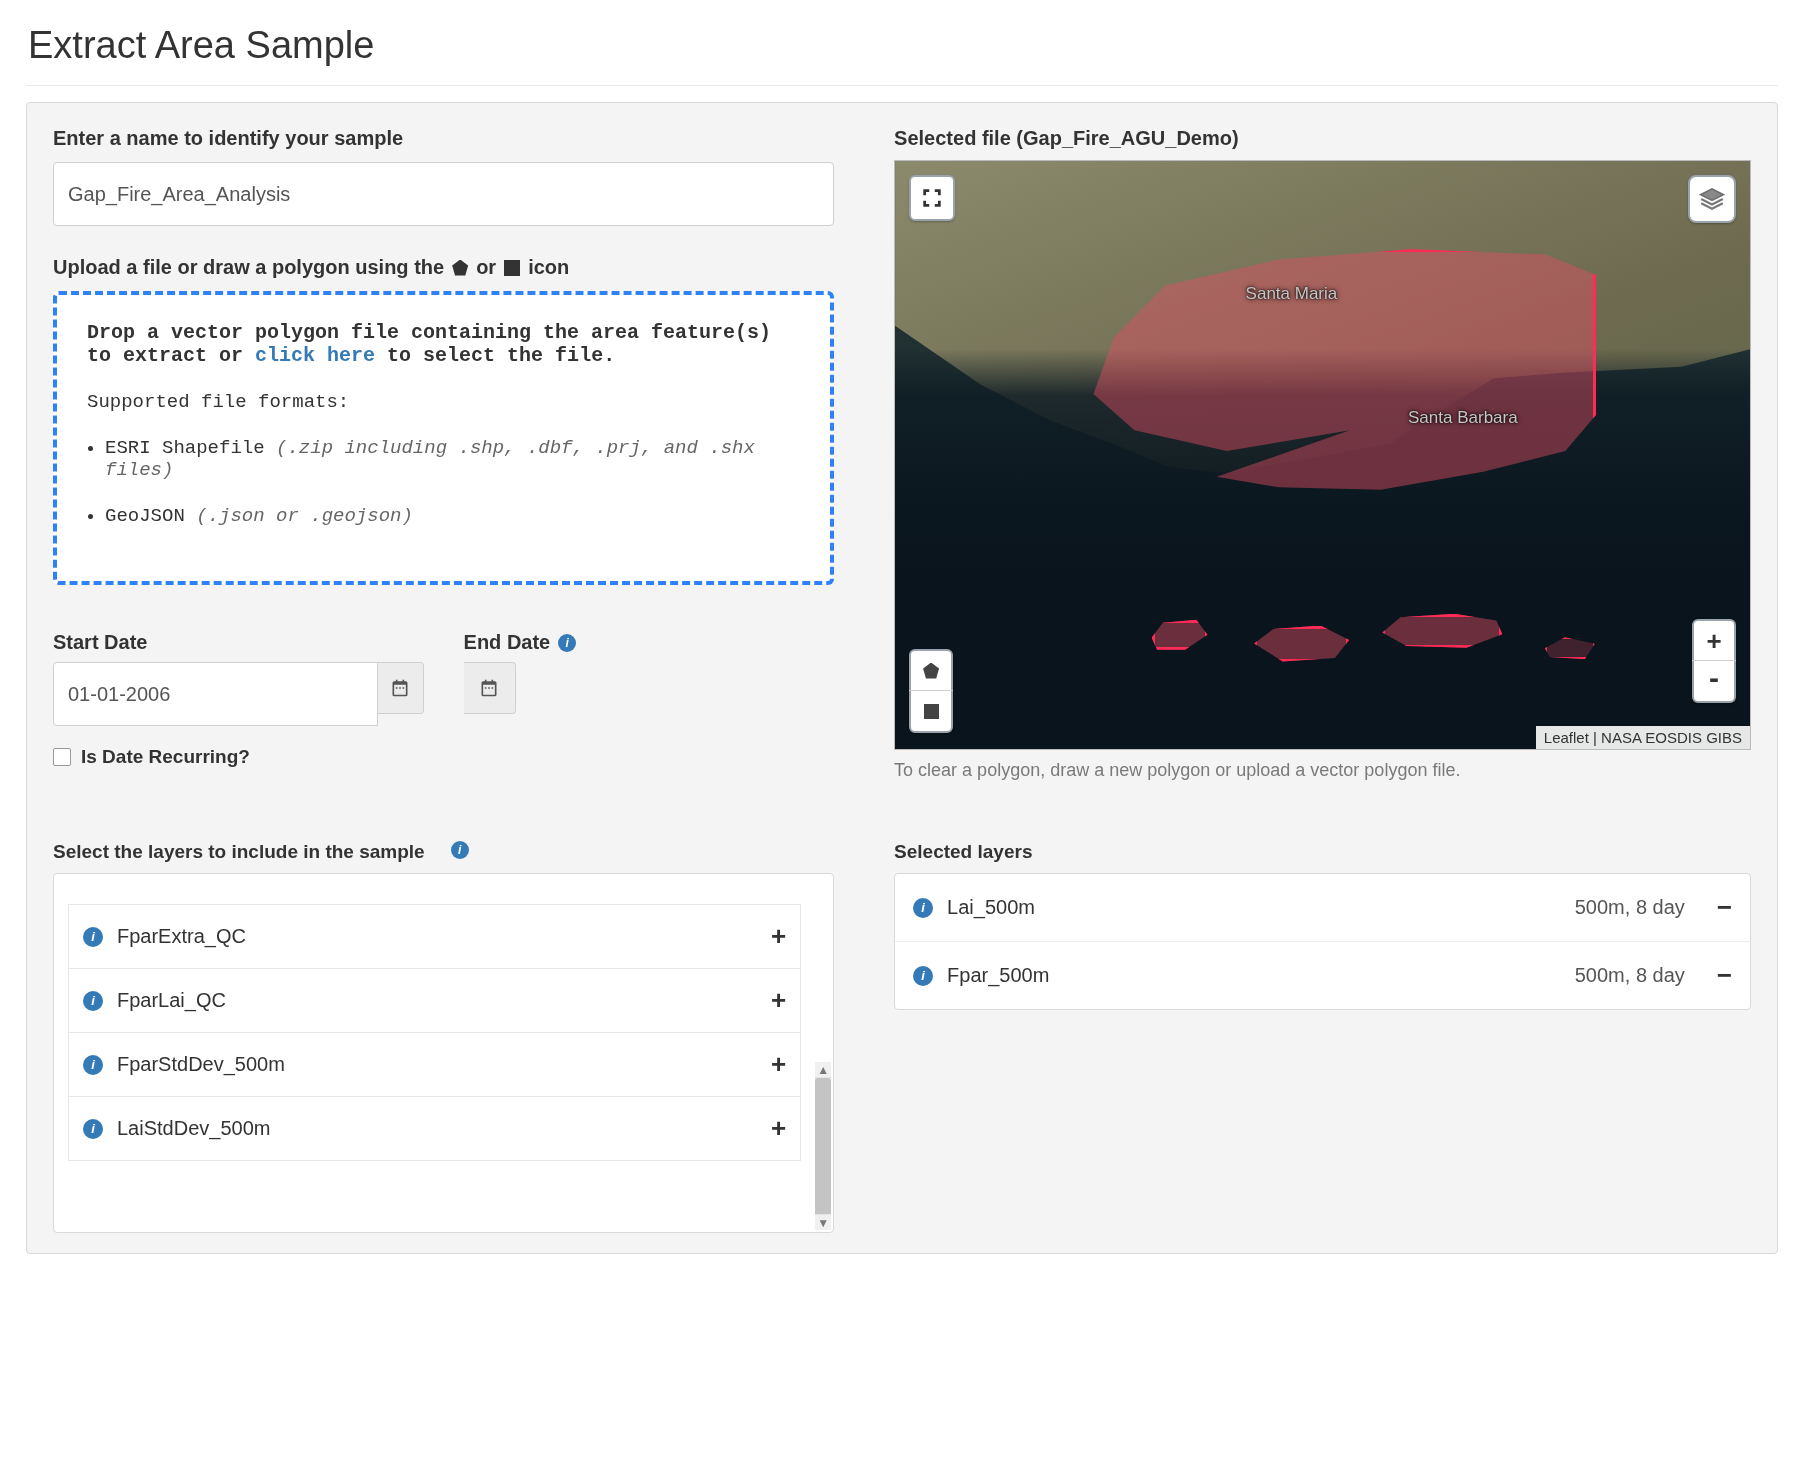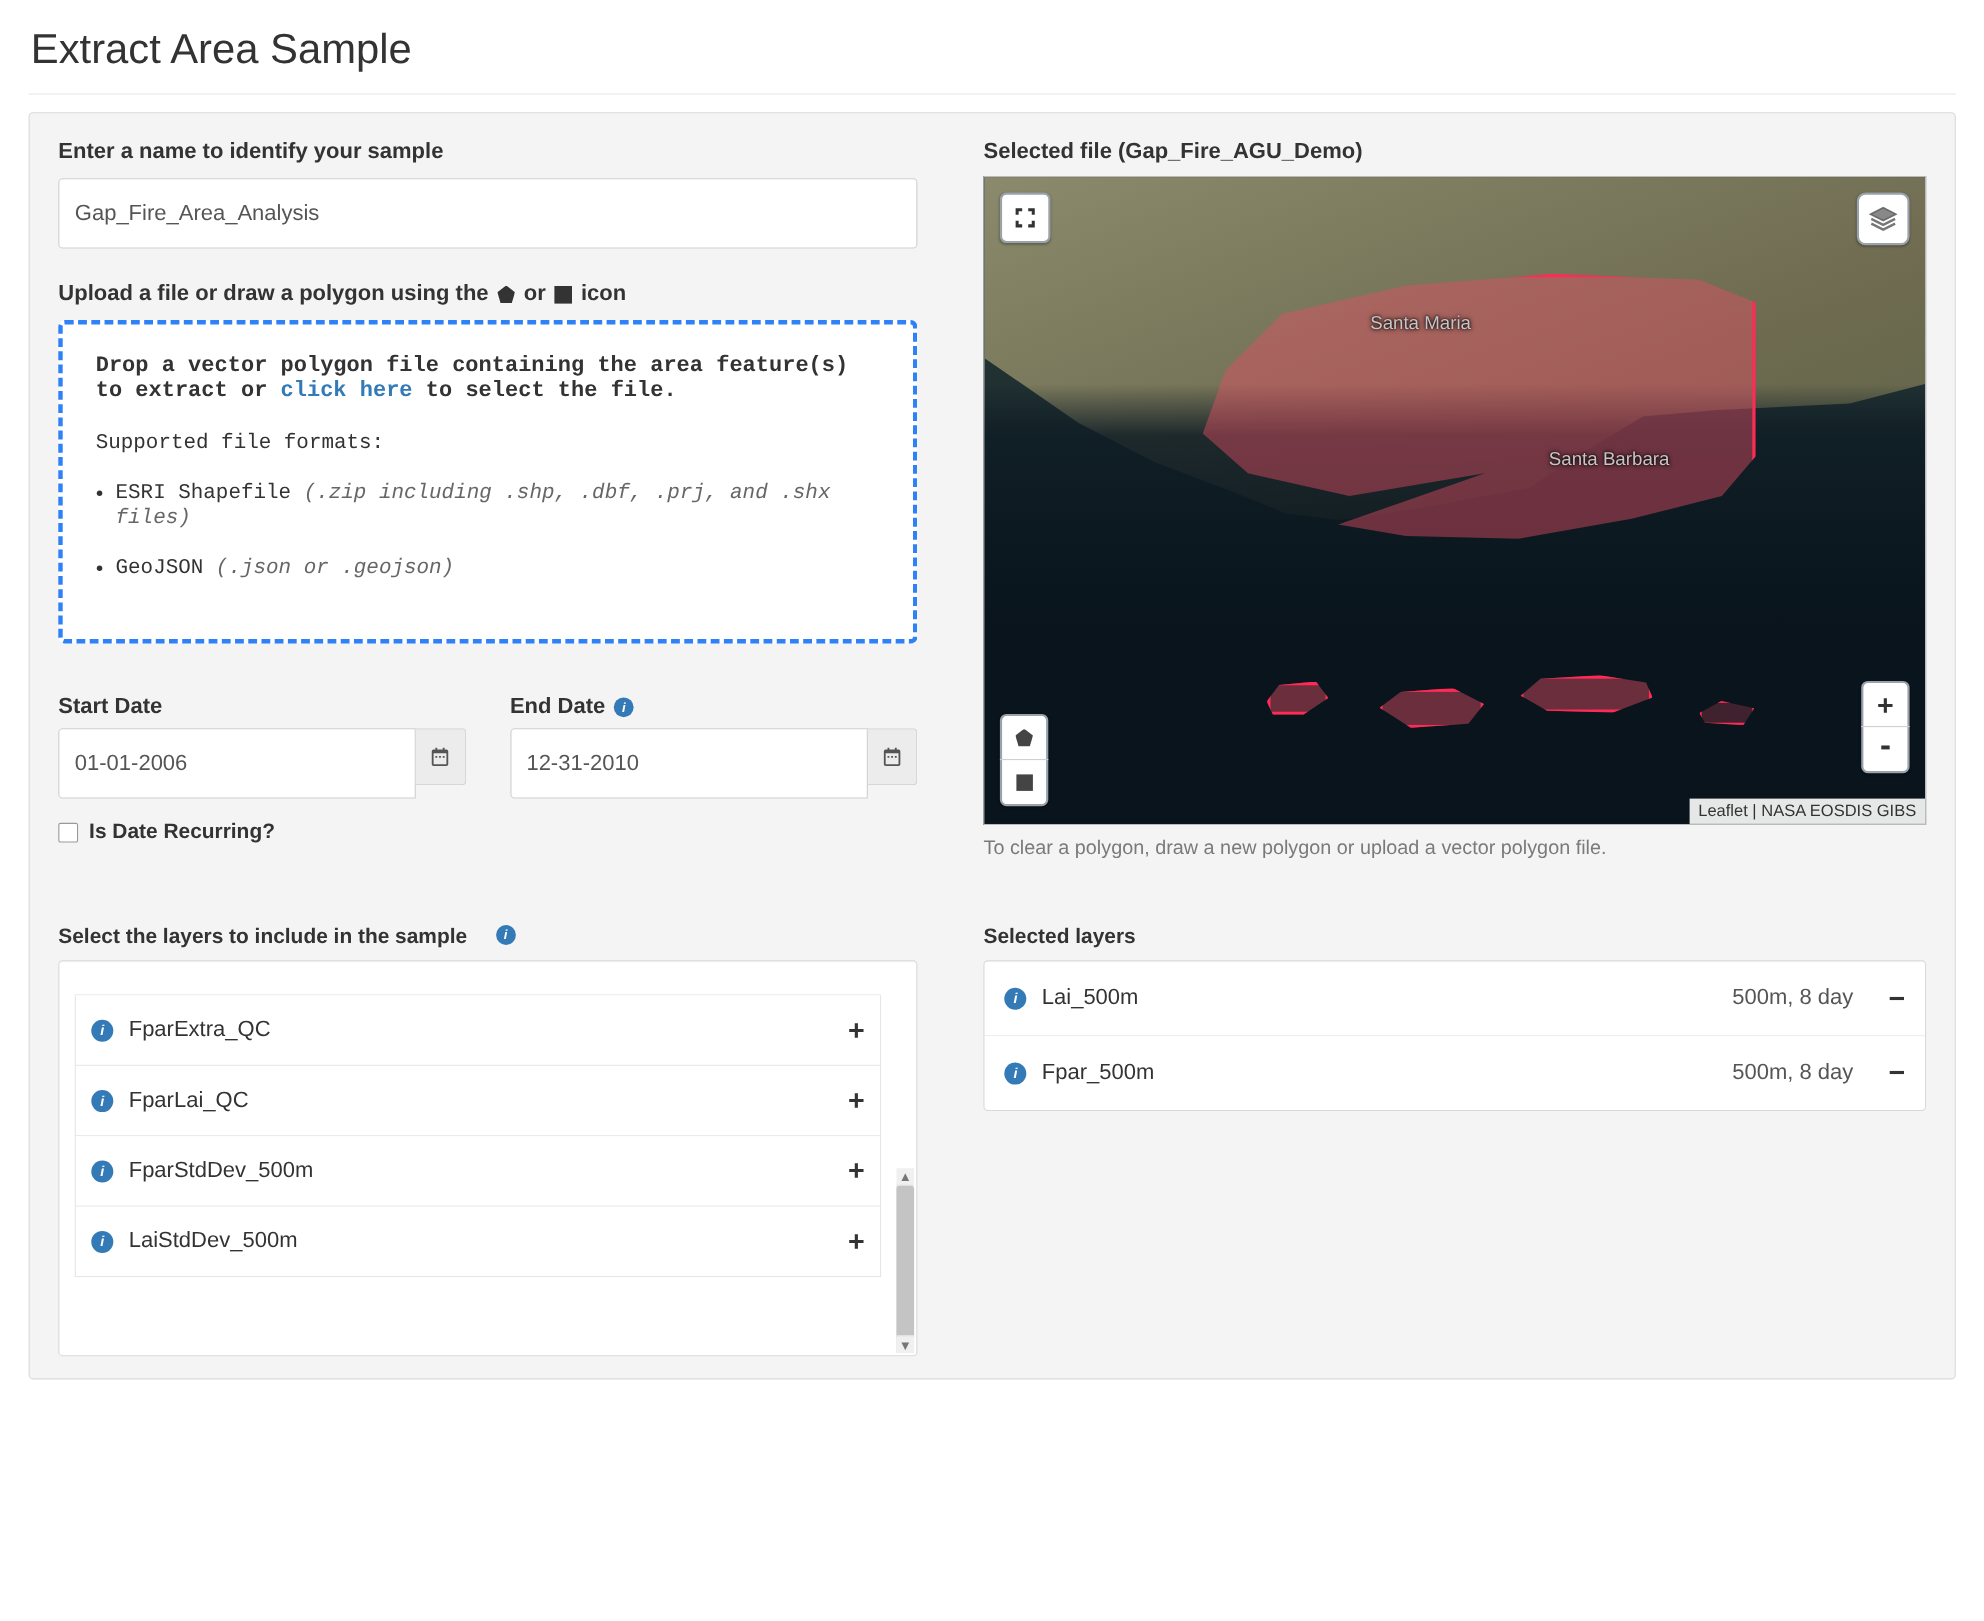--- a/index.html
+++ b/index.html
@@ -222,21 +222,20 @@
                   </svg>
               </div>
             </div>
           </div>
           <div class="date-col">
             <div class="date-label">
               <span>End Date</span>
               <span class="info-icon sm">i</span>
             </div>
             <div class="input-group">
-              <input class="input" type="text" value="12-31-2010" style="">
               <div class="addon">
                 <svg width="20" height="20" viewBox="0 0 24 24" fill="#555">
                     <path d="M7 11h2v2H7zm4 0h2v2h-2zm4 0h2v2h-2zM5 22h14a2 2 0 0 0 2-2V6a2 2 0 0 0-2-2h-2V2h-2v2H9V2H7v2H5a2 2 0 0 0-2 2v14a2 2 0 0 0 2 2zm0-14h14v12H5z"></path>
                   </svg>
               </div>
             </div>
           </div>
         </div>
 
         <label class="checkbox-row">

